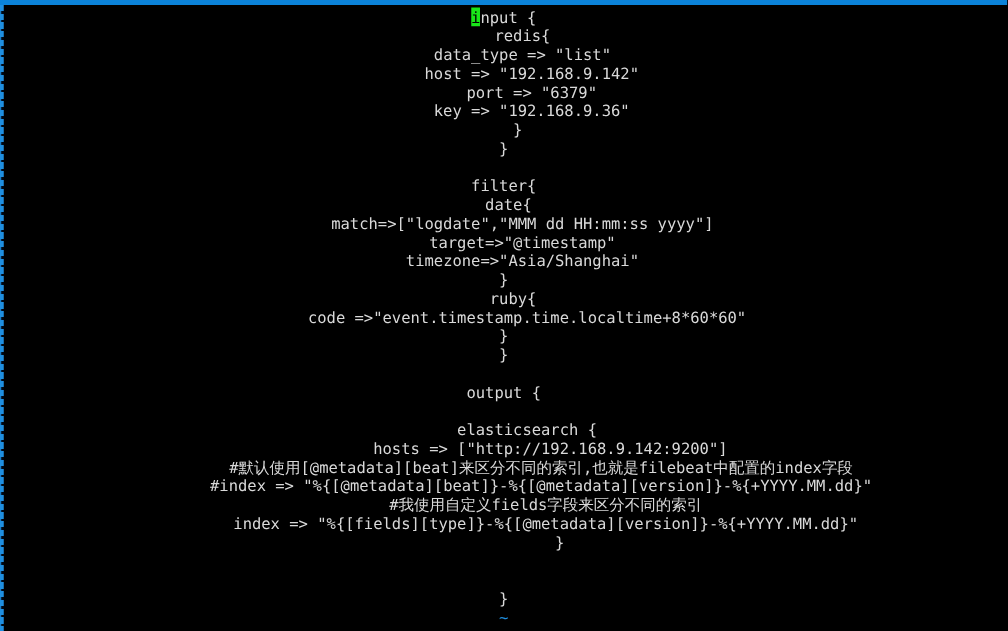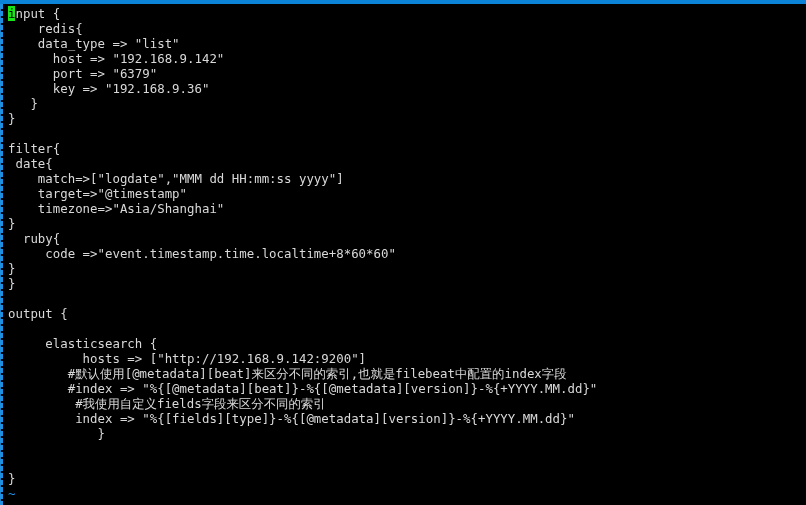--- a/index.html
+++ b/index.html
@@ -54,20 +54,21 @@
     position: absolute;
     left: 8px;
     top: 6px;
     width: 790px;
     height: 496px;
     color: #d8d8d8;
     font-size: 12.4px;
     line-height: 15px;
     white-space: pre;
     letter-spacing: 0px;
+    text-align: center;
   }
   .line {
     height: 15px;
     white-space: pre;
     color: #d9d9d9;
   }
   .tilde {
     color: #1f8fe0;
   }
   

